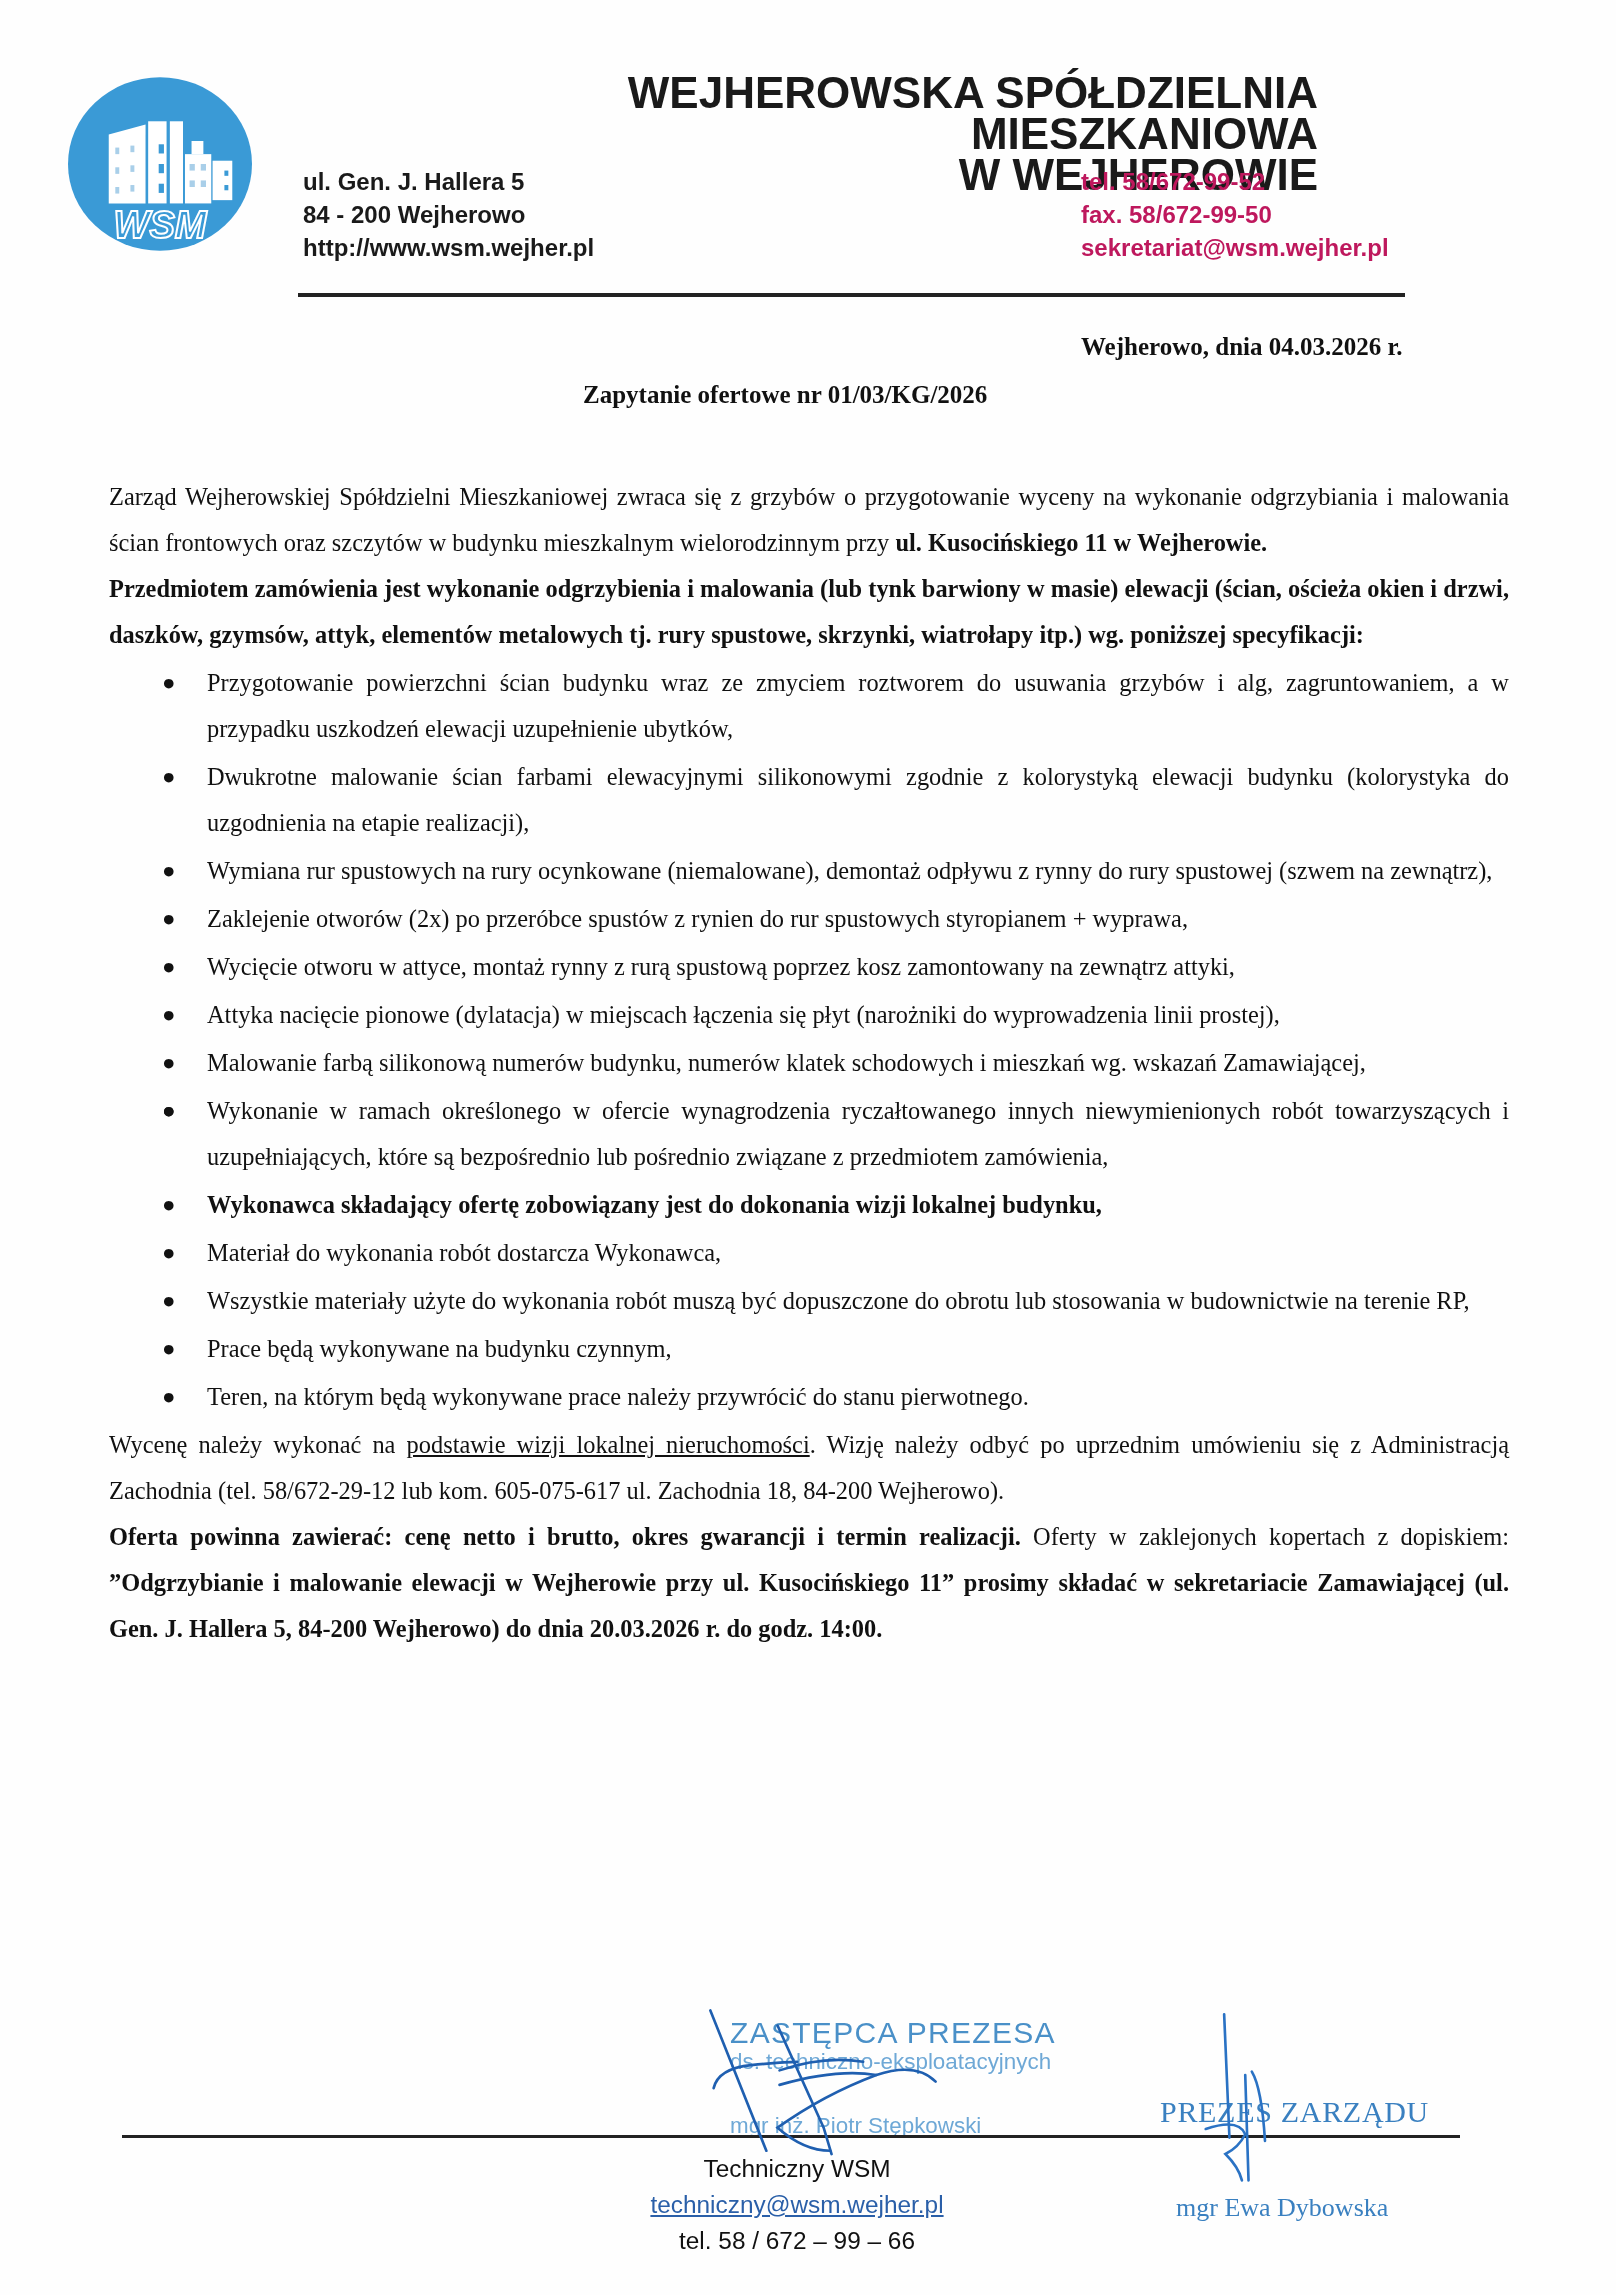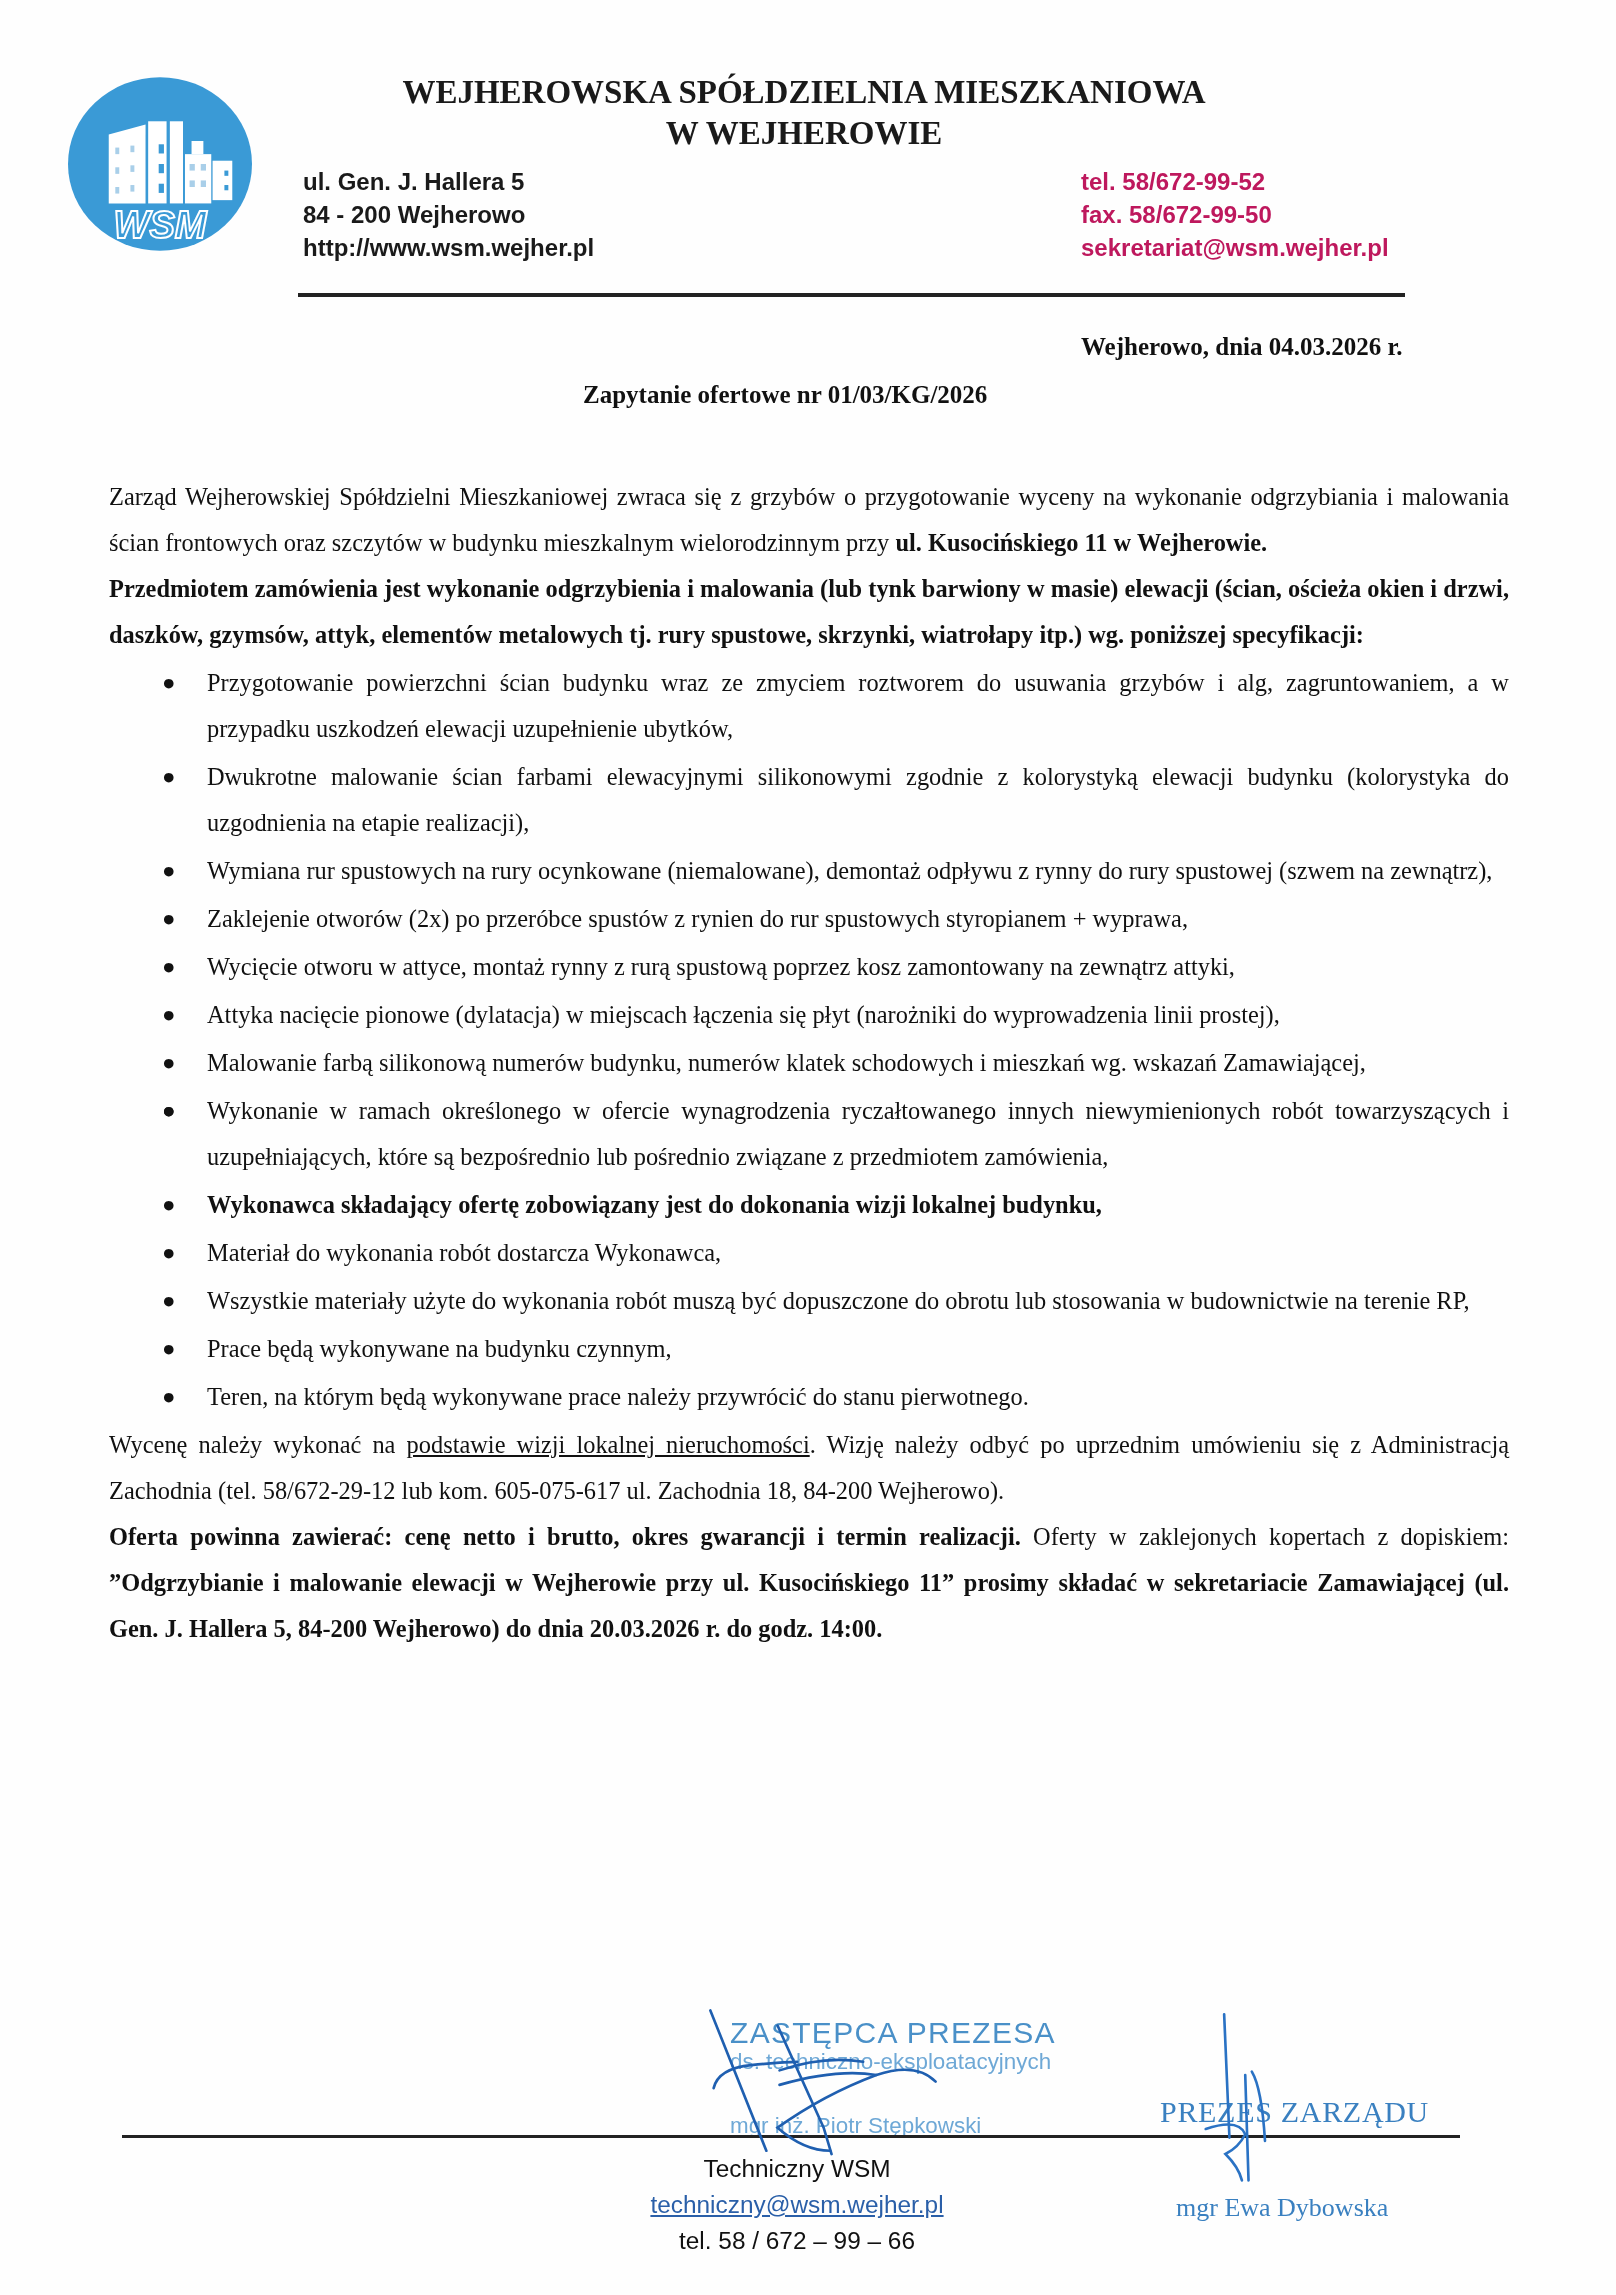--- a/index.html
+++ b/index.html
@@ -1,22 +1,22 @@
 <!DOCTYPE html>
 <html style="font-size:10.5px"><head>
 <meta charset="utf-8">
 <style>
   html, body { margin: 0; padding: 0; background: #ffffff; }
   body { width: 1617px; height: 2295px; position: relative; overflow: hidden; color: #111; }
   .page { position: absolute; left: 0; top: 0; width: 1617px; height: 2295px; background: #fefefe; }
 
   
   .logo { position: absolute; left: 61px; top: 72px; width: 198px; height: 184px; }
-  .org-name { position: absolute; left: 290px; top: 72px; width: 1028px; text-align: center;
-    font-family: Liberation Serif, serif; font-weight: bold; font-size: 33px; line-height: 41px; letter-spacing: 0px; color: #1a1a1a; }
+  .org-name { position: absolute; left: 290px; top: 72px; width: 1028px; text-align: right;
+    font-family: Liberation Sans, sans-serif; font-weight: bold; font-size: 44px; line-height: 41px; letter-spacing: 0px; color: #1a1a1a; }
   .addr { position: absolute; left: 303px; top: 165px; font-family: "Liberation Sans", sans-serif; font-weight: bold;
     font-size: 24px; line-height: 33px; color: #1a1a1a; }
   .contact { position: absolute; left: 1081px; top: 165px; font-family: "Liberation Sans", sans-serif; font-weight: bold;
     font-size: 24px; line-height: 33px; color: #be185d; }
   .header-rule { position: absolute; left: 298px; top: 293px; width: 1107px; height: 4px; background: #222; }
 
   
   .date { position: absolute; left: 1081px; top: 333px; font-family: "Liberation Serif", serif; font-weight: bold; font-size: 25px; }
   .title { position: absolute; left: 583px; top: 381px; font-family: "Liberation Serif", serif; font-weight: bold; font-size: 25px; }
 

